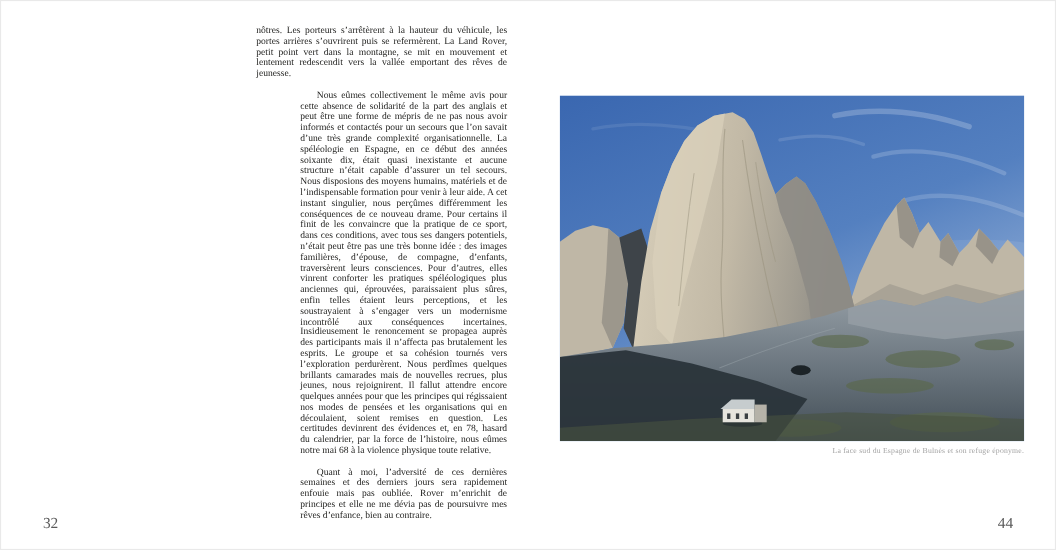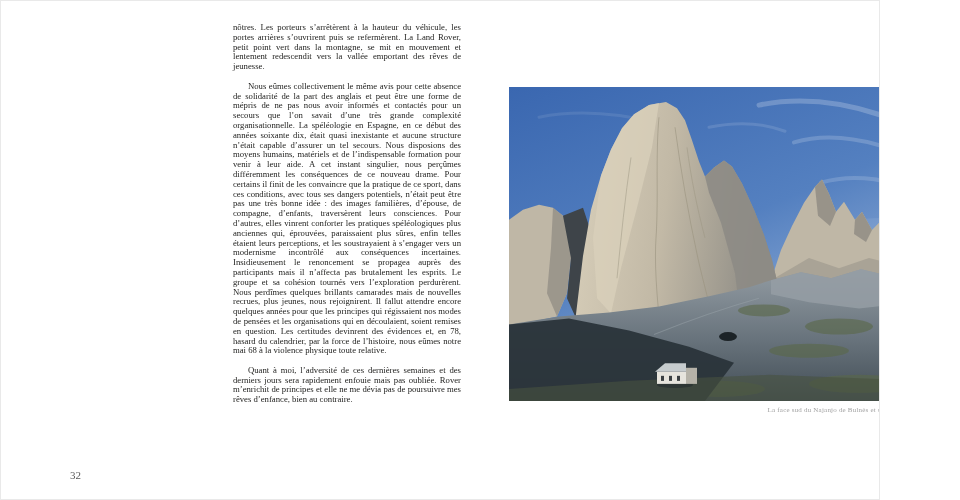--- a/index.html
+++ b/index.html
@@ -1,43 +1,43 @@
 <!DOCTYPE html>
 <html style="--page_bg: #ffffff; --ink: #1d1d1b; --caption: #a3a3a3; --folio: #5a5a5a; --edge: #e9e9e9;"><head>
 <meta charset="utf-8">
 <title>Book spread</title>
 <style>
   html,body{margin:0;padding:0;background:#fff;}
   .spread{
-    position:relative;width:880px;height:500px;
+    position:relative;width:960px;height:500px;
     background:var(--page_bg,#fff);
     border:1px solid var(--edge,#e9e9e9);
     box-sizing:border-box;
     font-family:"Liberation Serif","DejaVu Serif",serif;
     overflow:hidden;
   }
   .text-column{
     position:absolute;left:232px;top:22px;width:228px;
     font-size:8.7px;line-height:9.8px;color:var(--ink,#1d1d1b);
     text-align:justify;
   }
   .text-column p{margin:0 0 9.8px 0;}
-  .text-column p.indent{text-indent:15px;}
+  .text-column p.indent{text-indent:15px;margin-left:40px;}
   .photo{
     position:absolute;left:508px;top:86px;width:422px;height:314px;
     margin:0;overflow:hidden;background:#4d7cc0;
   }
   .photo svg{display:block;width:100%;height:100%;}
   .caption{
     position:absolute;left:508px;top:405px;width:422px;
     font-size:7px;line-height:9px;color:var(--caption,#a3a3a3);
     text-align:right;letter-spacing:.2px;
   }
   .folio{
-    position:absolute;top:468px;font-size:11px;color:var(--folio,#5a5a5a);margin-left:31px;
+    position:absolute;top:468px;font-size:14px;color:var(--folio,#5a5a5a);
   }
   .folio.left{left:38px;}
   .folio.right{left:906px;}
 </style>
 </head>
 <body>
 
 <div class="spread">
 
   <div>
@@ -133,17 +133,17 @@
           <rect x="148" y="283" width="29" height="12" fill="#e6e4dd"></rect>
           <rect x="177" y="279" width="11" height="16" fill="#b5b2a8"></rect>
           <g fill="#3a3f42">
             <rect x="152" y="287" width="3" height="5"></rect>
             <rect x="160" y="287" width="3" height="5"></rect>
             <rect x="168" y="287" width="3" height="5"></rect>
           </g>
         </g>
       </svg>
     </figure>
-    <div class="caption">La face sud du Najanjo de Bulnès et son refuge vallée.</div>
+    <div class="caption">La face sud du Espagne de Bulnès et son refuge éponyme.</div>
     <div class="folio right">44</div>
   </div>
 
 </div>
 
 </body></html>

